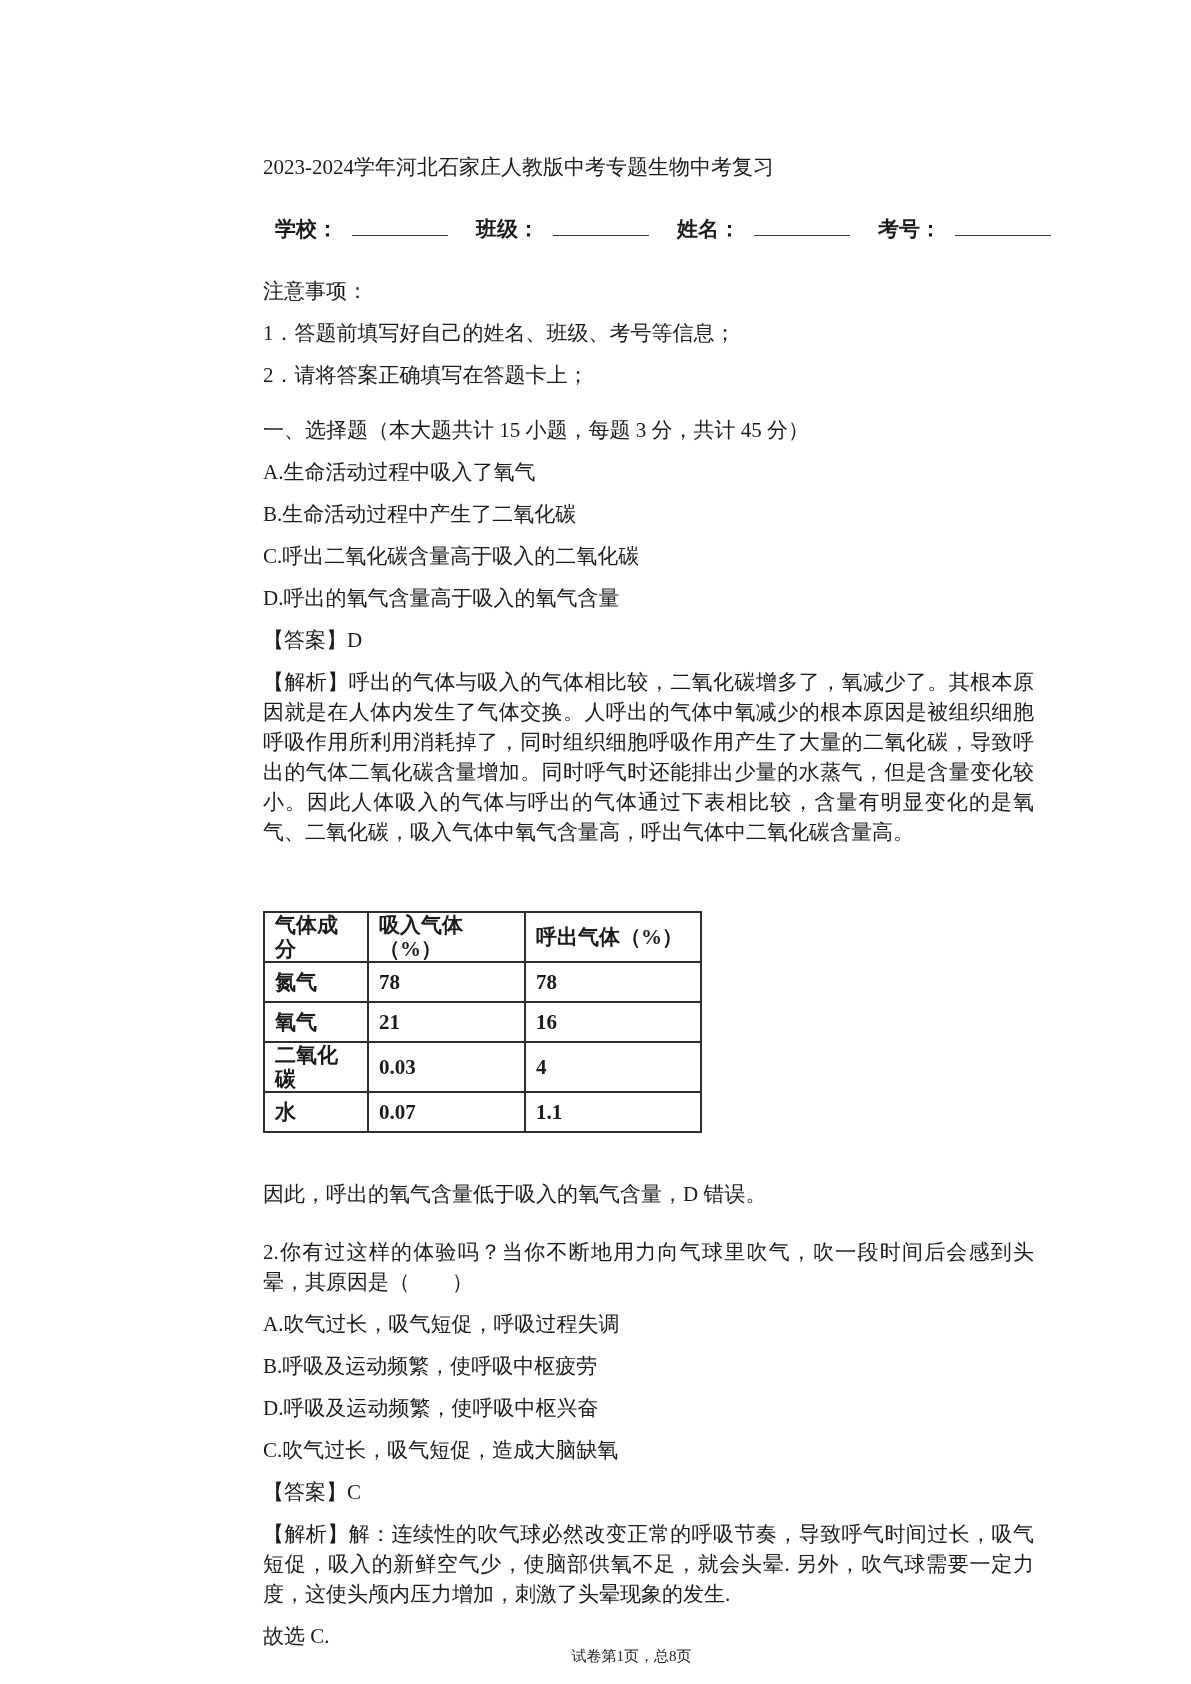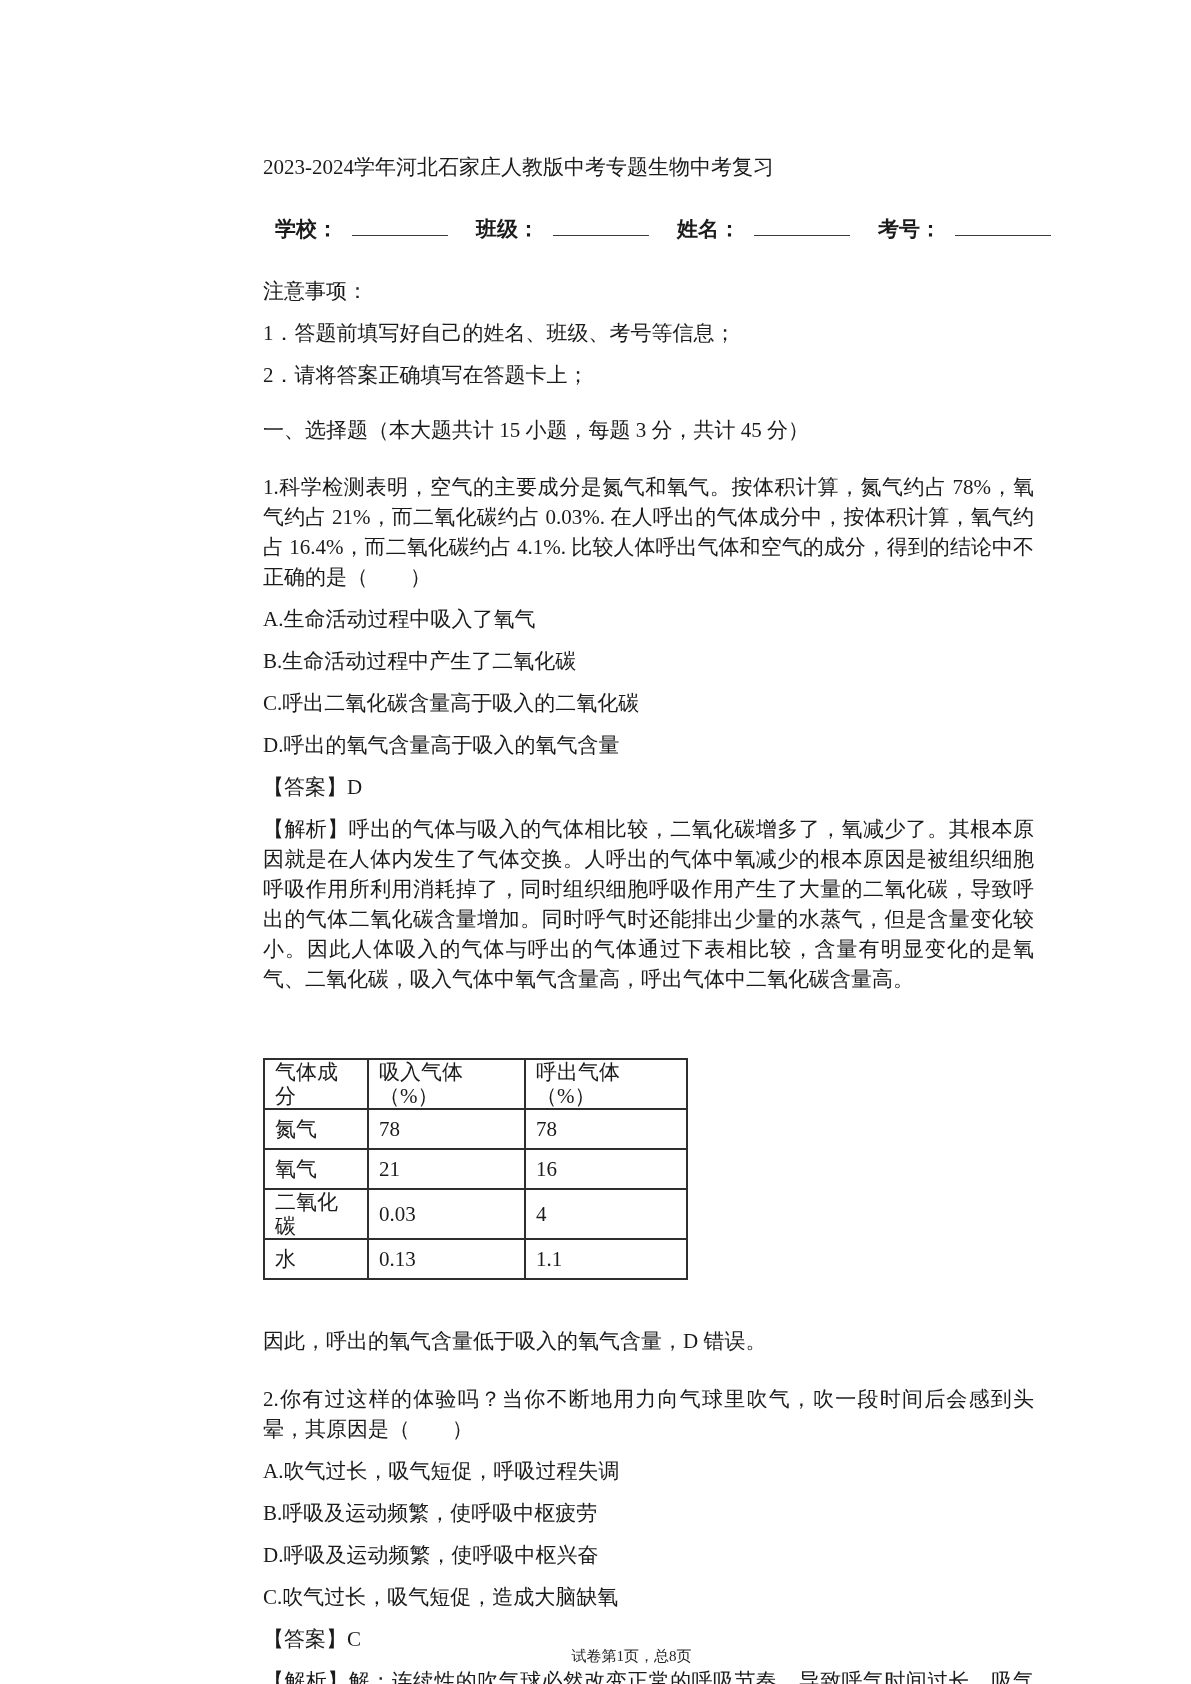--- a/index.html
+++ b/index.html
@@ -36,31 +36,31 @@
   .stem { margin-top: 27px; text-align: justify; }
   .q2-stem { margin-top: 28px; }
   .analysis { text-align: justify; }
   table.gas-table {
     border-collapse: collapse;
     margin-top: 64px;
   }
   table.gas-table th,
   table.gas-table td {
     border: 2px solid #2e2e2e;
-    font-weight: normal;
+    font-weight: bold;
     text-align: left;
     vertical-align: middle;
     padding: 0 10px;
     height: 40px;
     font-size: 21px;
     line-height: 24px;
   }
   .col-name  { width: 104px; }
   .col-inh   { width: 157px; }
-  .col-exh   { width: 162px; }
+  .col-exh   { width: 176px; }
   .conclusion { margin-top: 46px; }
   .footer {
     position: absolute;
     left: 0;
     right: 0;
     bottom: 42px;
     text-align: center;
     font-size: 15px;
     color: #222222;
   }
@@ -76,21 +76,20 @@
     <div class="header-line">
       <span>学校：</span><span class="blank"></span><span>班级：</span><span class="blank"></span><span>姓名：</span><span class="blank"></span><span>考号：</span><span class="blank"></span>
     </div>
 
     <div class="notice-heading">注意事项：</div>
     <div class="notice-item">1．答题前填写好自己的姓名、班级、考号等信息；</div>
     <div class="notice-item">2．请将答案正确填写在答题卡上；</div>
 
     <div class="section-heading">一、选择题（本大题共计 15 小题，每题 3 分，共计 45 分）</div>
 
-    <div class="stem">1.科学检测表明，空气的主要成分是氮气和氧气。按体积计算，氮气约占 78%，氧气约占 21%，而二氧化碳约占 0.03%. 在人呼出的气体成分中，按体积计算，氧气约占 16.4%，而二氧化碳约占 4.1%. 比较人体呼出气体和空气的成分，得到的结论中不正确的是（　　）</div>
     <div class="option">A.生命活动过程中吸入了氧气</div>
     <div class="option">B.生命活动过程中产生了二氧化碳</div>
     <div class="option">C.呼出二氧化碳含量高于吸入的二氧化碳</div>
     <div class="option">D.呼出的氧气含量高于吸入的氧气含量</div>
     <div class="ans">【答案】D</div>
     <div class="analysis">【解析】呼出的气体与吸入的气体相比较，二氧化碳增多了，氧减少了。其根本原因就是在人体内发生了气体交换。人呼出的气体中氧减少的根本原因是被组织细胞呼吸作用所利用消耗掉了，同时组织细胞呼吸作用产生了大量的二氧化碳，导致呼出的气体二氧化碳含量增加。同时呼气时还能排出少量的水蒸气，但是含量变化较小。因此人体吸入的气体与呼出的气体通过下表相比较，含量有明显变化的是氧气、二氧化碳，吸入气体中氧气含量高，呼出气体中二氧化碳含量高。</div>
 
     <table class="gas-table">
       <tbody>
         <tr>
@@ -108,21 +107,21 @@
           <td>21</td>
           <td>16</td>
         </tr>
         <tr>
           <td>二氧化碳</td>
           <td>0.03</td>
           <td>4</td>
         </tr>
         <tr>
           <td>水</td>
-          <td>0.13</td>
+          <td>0.07</td>
           <td>1.1</td>
         </tr>
       </tbody>
     </table>
 
     <div class="conclusion">因此，呼出的氧气含量低于吸入的氧气含量，D 错误。</div>
 
     <div class="stem q2-stem">2.你有过这样的体验吗？当你不断地用力向气球里吹气，吹一段时间后会感到头晕，其原因是（　　）</div>
     <div class="option">A.吹气过长，吸气短促，呼吸过程失调</div>
     <div class="option">B.呼吸及运动频繁，使呼吸中枢疲劳</div>

